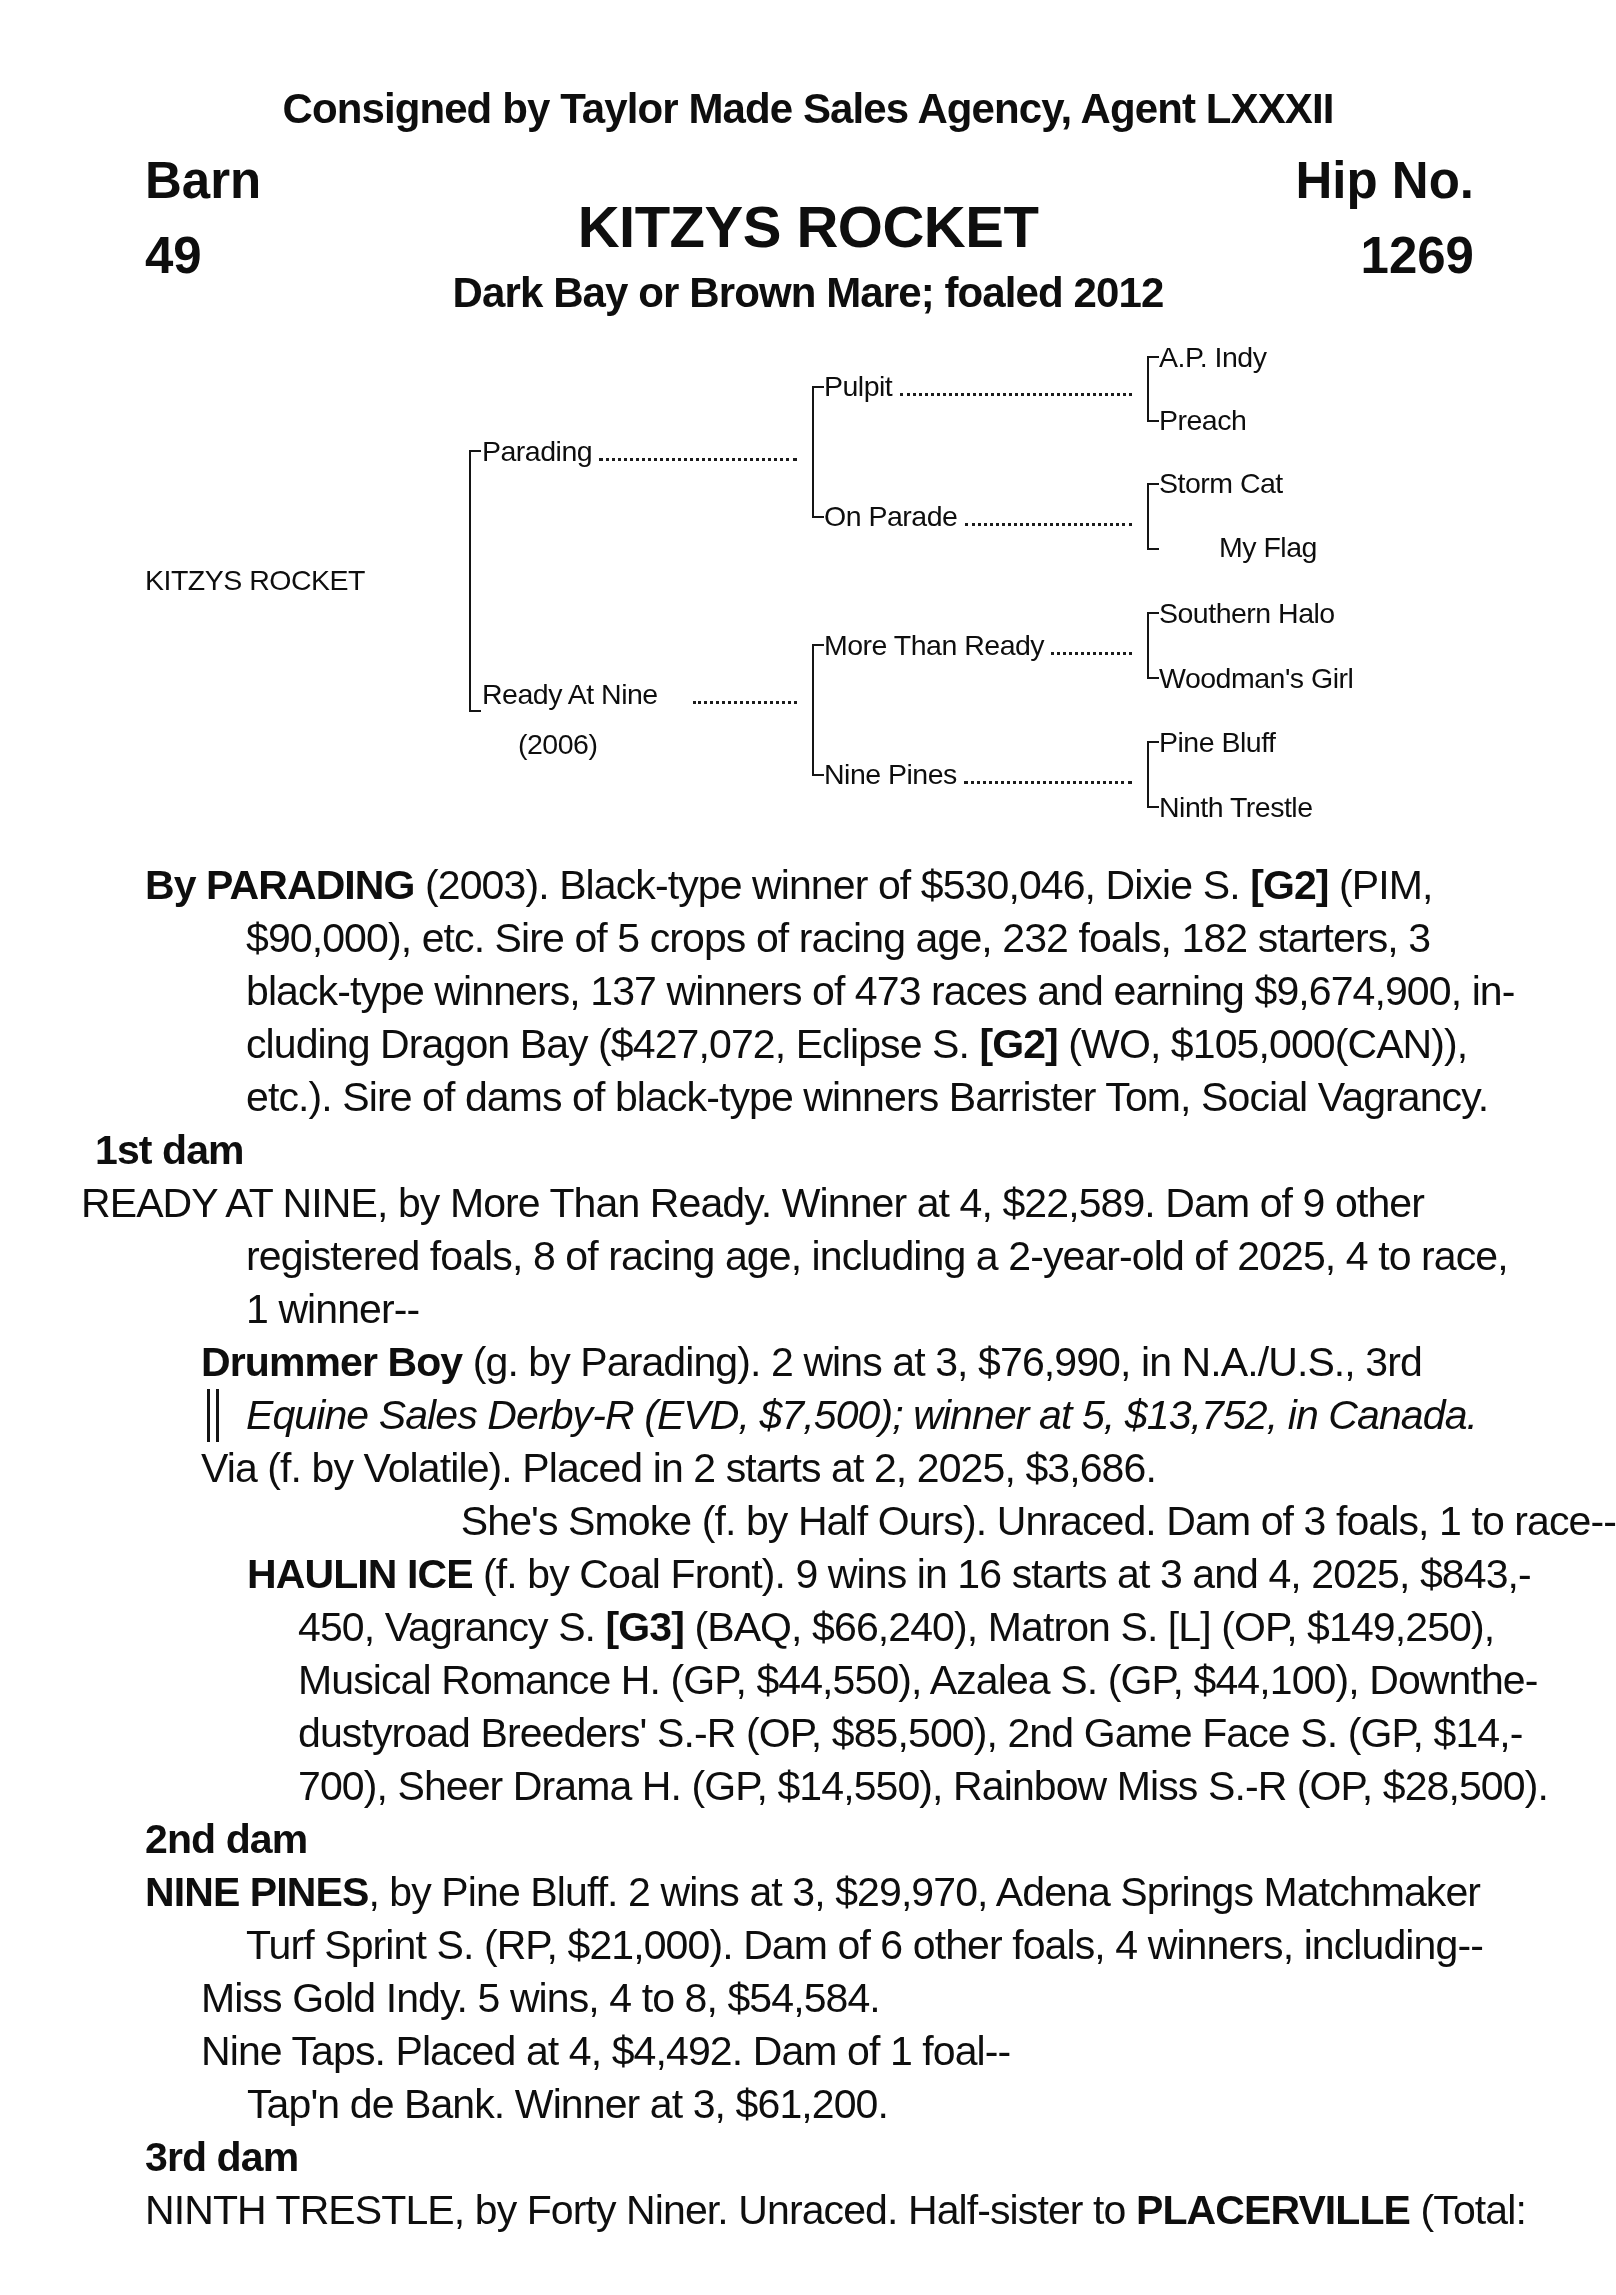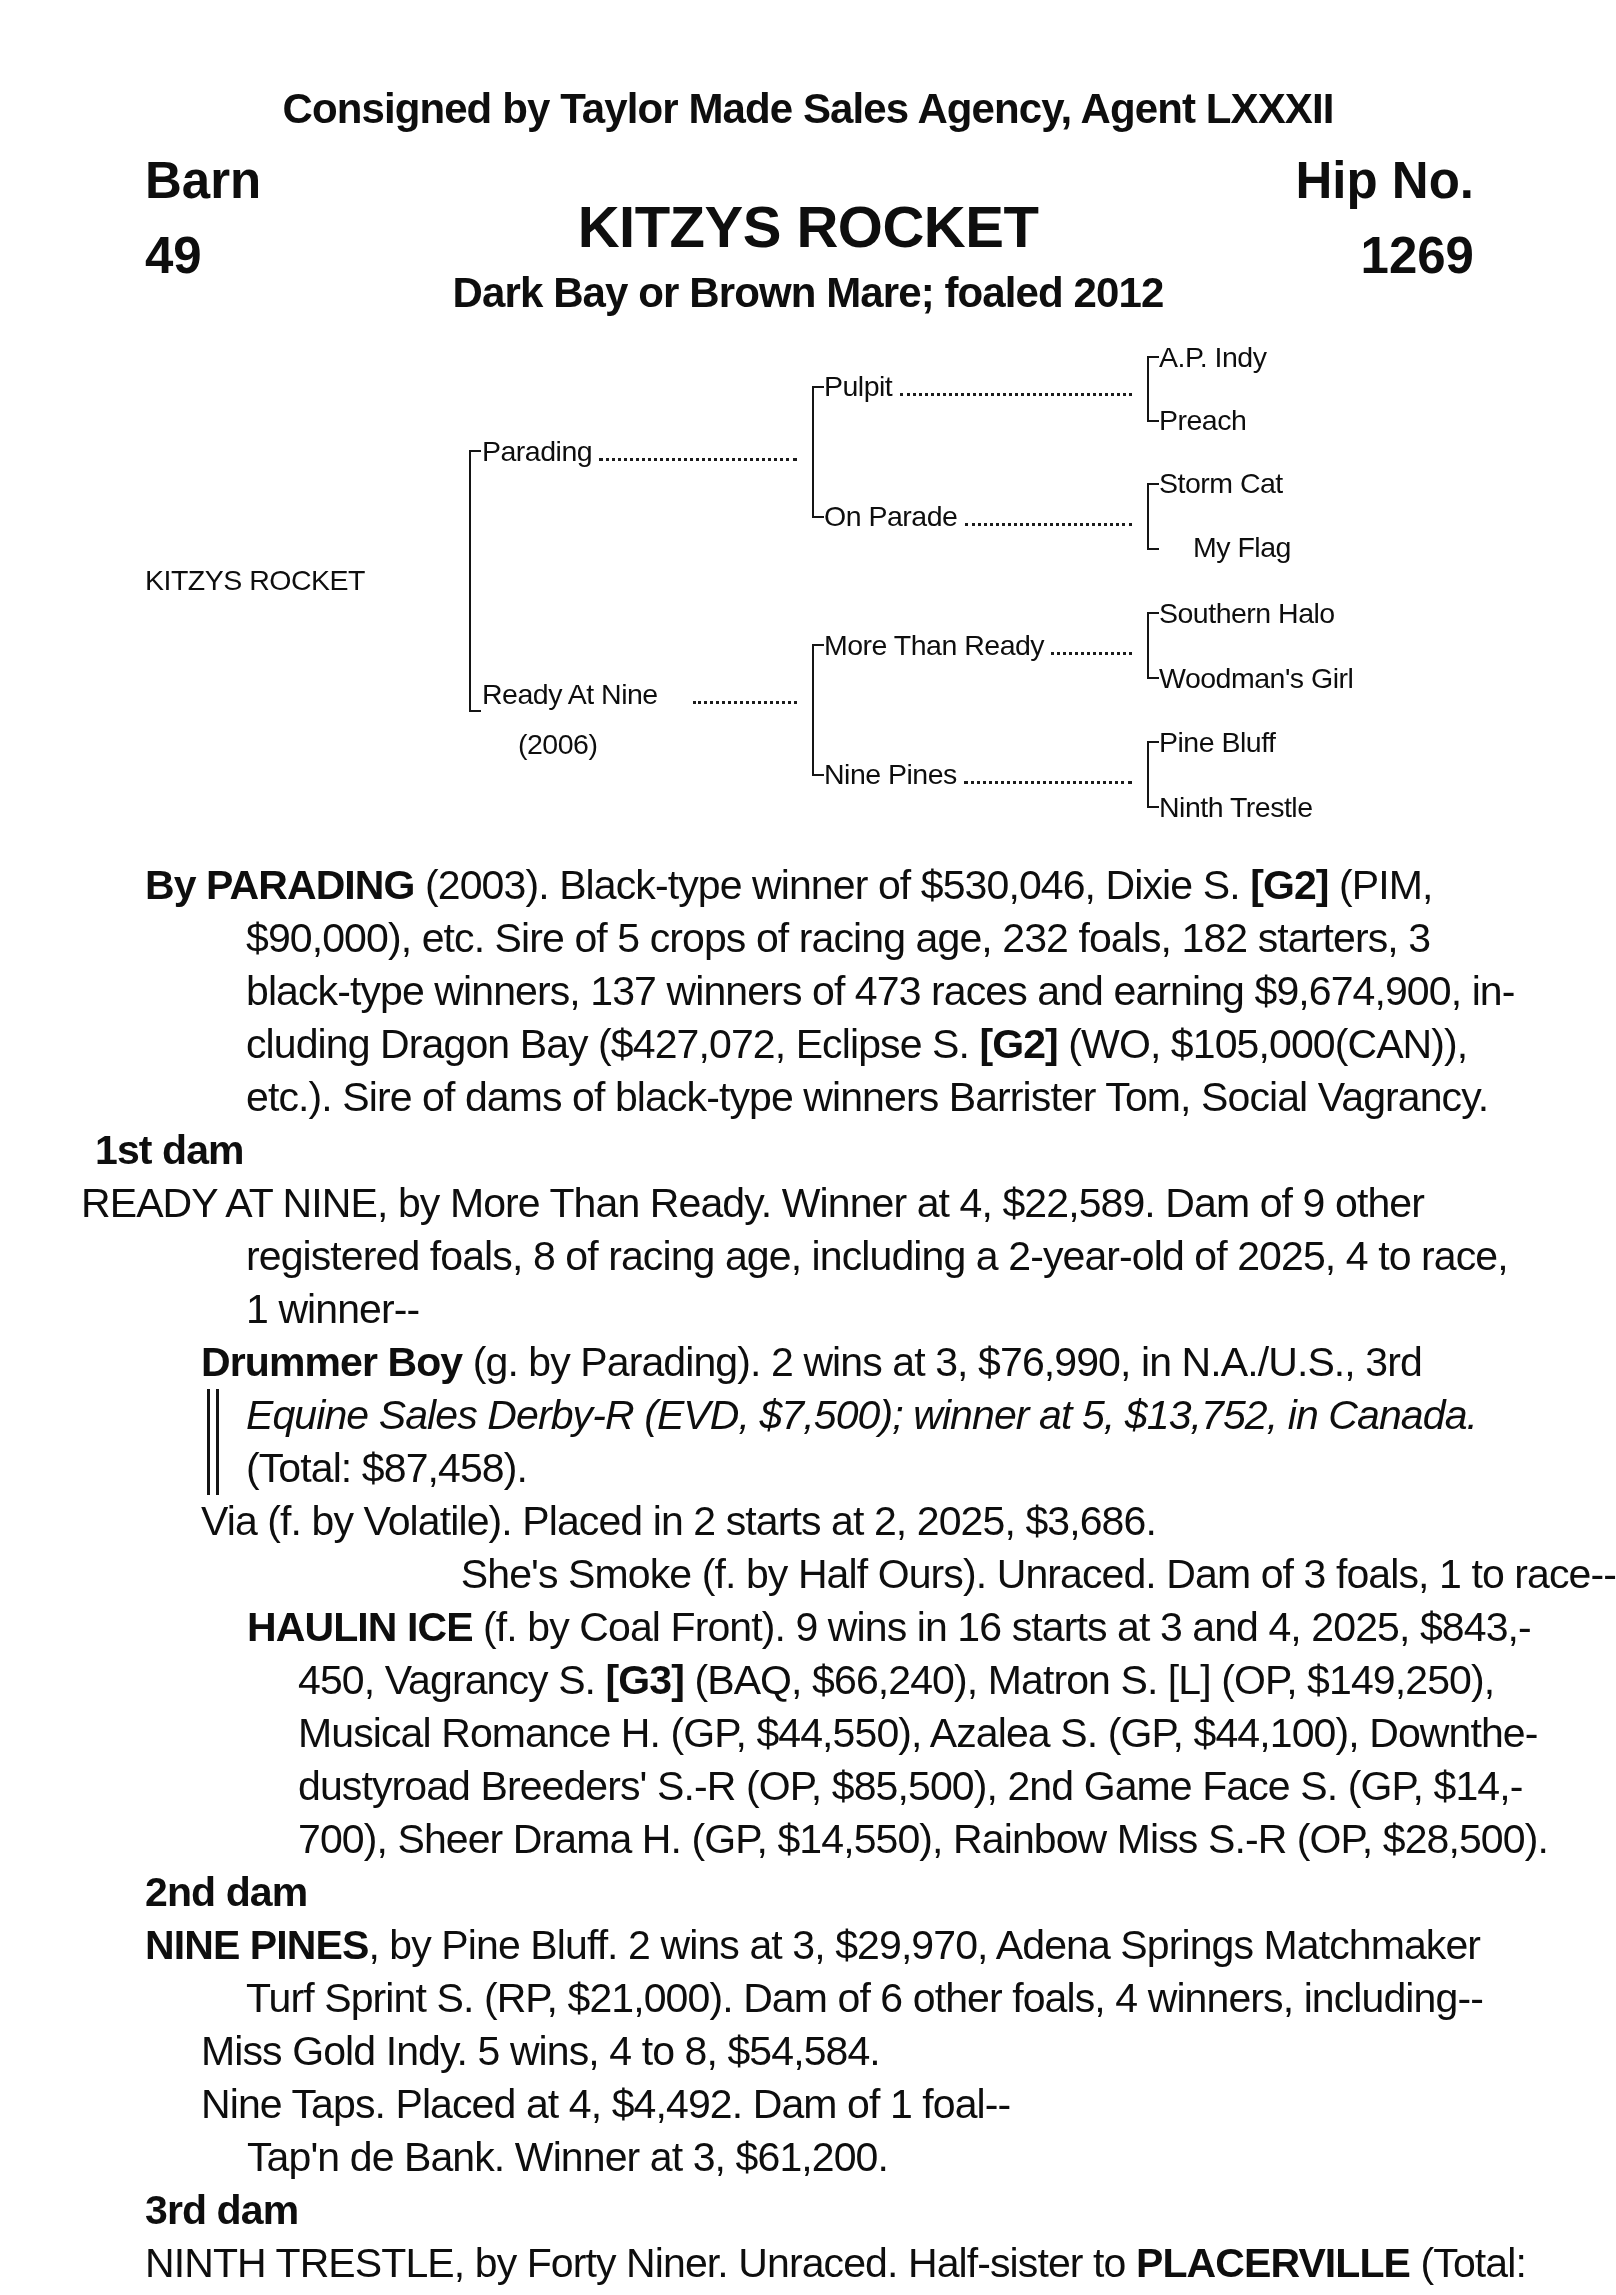--- a/index.html
+++ b/index.html
@@ -77,21 +77,21 @@
       </div>
       <div class="tl" style="left: 1159px; top: 341px;">
         <span class="tn">A.P. Indy</span>
       </div>
       <div class="tl" style="left: 1159px; top: 404px;">
         <span class="tn">Preach</span>
       </div>
       <div class="tl" style="left: 1159px; top: 467px;">
         <span class="tn">Storm Cat</span>
       </div>
-      <div class="tl" style="left: 1193px; top: 531px;">
+      <div class="tl" style="left: 1219px; top: 531px;">
         <span class="tn">My Flag</span>
       </div>
       <div class="tl" style="left: 1159px; top: 597px;">
         <span class="tn">Southern Halo</span>
       </div>
       <div class="tl" style="left: 1159px; top: 662px;">
         <span class="tn">Woodman's Girl</span>
       </div>
       <div class="tl" style="left: 1159px; top: 726px;">
         <span class="tn">Pine Bluff</span>
@@ -113,21 +113,20 @@
       <div class="bl" style="margin-left: 246px;"><span>$90,000), etc. Sire of 5 crops of racing age, 232 foals, 182 starters, 3</span></div>
       <div class="bl" style="margin-left: 246px;"><span>black-type winners, 137 winners of 473 races and earning $9,674,900, in-</span></div>
       <div class="bl" style="margin-left: 246px;"><span>cluding Dragon Bay ($427,072, Eclipse S. </span><b>[G2]</b><span> (WO, $105,000(CAN)),</span></div>
       <div class="bl" style="margin-left: 246px;"><span>etc.). Sire of dams of black-type winners Barrister Tom, Social Vagrancy.</span></div>
       <div class="bl" style="margin-left: 95px;"><b>1st dam</b></div>
       <div class="bl" style="margin-left: 81px;"><span>READY AT NINE, by More Than Ready. Winner at 4, $22,589. Dam of 9 other</span></div>
       <div class="bl" style="margin-left: 246px;"><span>registered foals, 8 of racing age, including a 2-year-old of 2025, 4 to race,</span></div>
       <div class="bl" style="margin-left: 246px;"><span>1 winner--</span></div>
       <div class="bl" style="margin-left: 201px;"><b>Drummer Boy</b><span> (g. by Parading). 2 wins at 3, $76,990, in N.A./U.S., 3rd</span></div>
       <div class="bl bars" style="margin-left: 246px; font-style: italic;"><span>Equine Sales Derby-R (EVD, $7,500); winner at 5, $13,752, in Canada.</span></div>
-      <div class="bl bars" style="margin-left: 246px;"><span>(Total: $87,458).</span></div>
       <div class="bl" style="margin-left: 201px;"><span>Via (f. by Volatile). Placed in 2 starts at 2, 2025, $3,686.</span></div>
       <div class="bl" style="margin-left: 201px; text-align: right;"><span>She's Smoke (f. by Half Ours). Unraced. Dam of 3 foals, 1 to race--</span></div>
       <div class="bl" style="margin-left: 247px;"><b>HAULIN ICE</b><span> (f. by Coal Front). 9 wins in 16 starts at 3 and 4, 2025, $843,-</span></div>
       <div class="bl" style="margin-left: 298px;"><span>450, Vagrancy S. </span><b>[G3]</b><span> (BAQ, $66,240), Matron S. [L] (OP, $149,250),</span></div>
       <div class="bl" style="margin-left: 298px;"><span>Musical Romance H. (GP, $44,550), Azalea S. (GP, $44,100), Downthe-</span></div>
       <div class="bl" style="margin-left: 298px;"><span>dustyroad Breeders' S.-R (OP, $85,500), 2nd Game Face S. (GP, $14,-</span></div>
       <div class="bl" style="margin-left: 298px;"><span>700), Sheer Drama H. (GP, $14,550), Rainbow Miss S.-R (OP, $28,500).</span></div>
       <div class="bl" style="margin-left: 145px;"><b>2nd dam</b></div>
       <div class="bl" style="margin-left: 145px;"><b>NINE PINES</b><span>, by Pine Bluff. 2 wins at 3, $29,970, Adena Springs Matchmaker</span></div>
       <div class="bl" style="margin-left: 246px;"><span>Turf Sprint S. (RP, $21,000). Dam of 6 other foals, 4 winners, including--</span></div>

